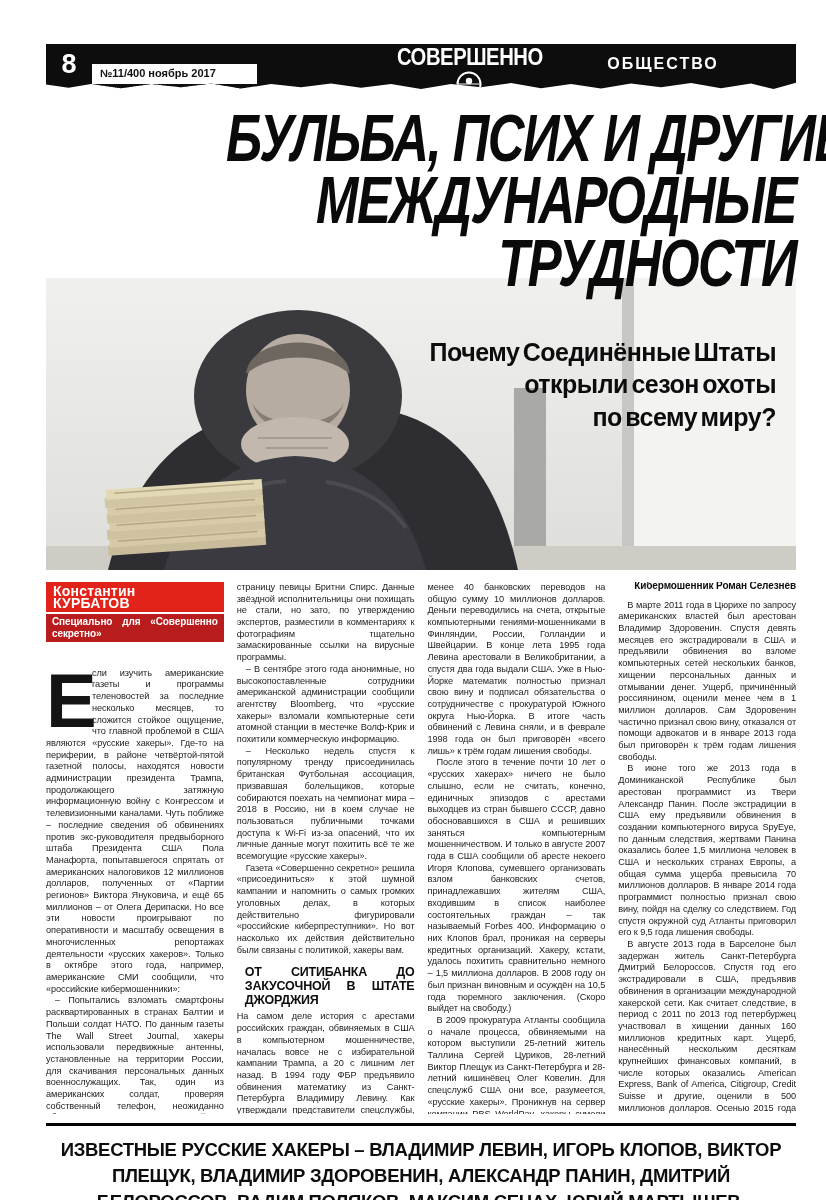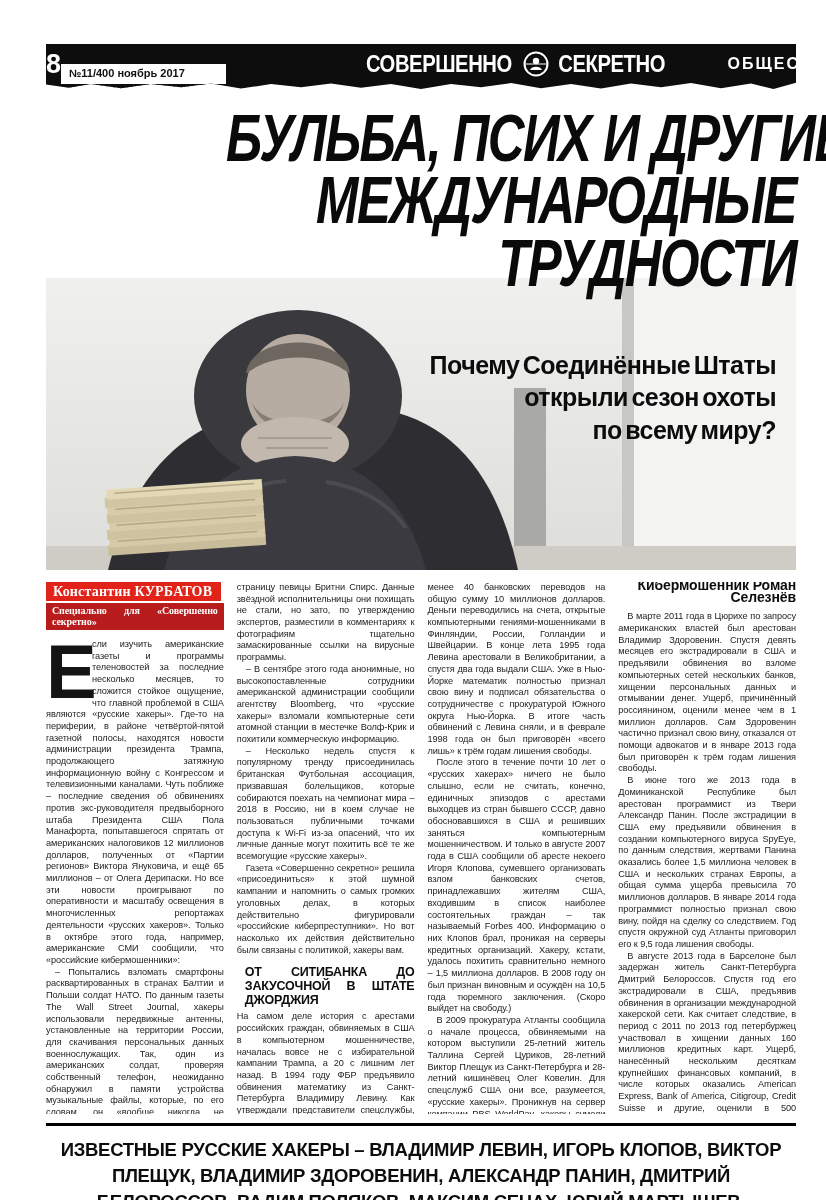--- a/index.html
+++ b/index.html
@@ -6,46 +6,46 @@
   body{width:826px;height:1200px;overflow:hidden;font-family:"Liberation Sans",sans-serif;color:#141414;}
   .page{padding:44px 30px 0 46px;}
 
   
   .header-bar{position:relative;height:46px;background:#0d0d0d;display:flex;align-items:stretch;
     clip-path:polygon(0 0,100% 0,100% 84%,97% 98%,94% 86%,90% 96%,86% 85%,82% 94%,78% 86%,74% 97%,70% 87%,66% 96%,62% 85%,58% 94%,54% 87%,50% 98%,46% 87%,42% 95%,38% 86%,34% 94%,30% 87%,26% 97%,22% 86%,18% 94%,14% 87%,10% 96%,6% 87%,3% 95%,0 88%);}
   .pageno{width:46px;display:flex;align-items:center;justify-content:center;color:#fff;font-size:27px;font-weight:700;padding-bottom:6px;}
   .issuebox{background:#fff;margin:20px 0 8px 0;padding:3px 10px 17px 8px;line-height:1.25;}
   .issuebox .l1{font-size:11px;font-weight:700;color:#111;}
   .issuebox .l2{font-size:11.5px;font-weight:700;color:#111;letter-spacing:.2px;font-style:italic;}
-  .masthead{display:flex;align-items:center;color:#fff;margin-left:130px;padding-bottom:6px;}
+  .masthead{display:flex;align-items:center;color:#fff;margin-left:130px;padding-bottom:6px;flex-direction:column;}
   .masthead .word{font-size:23px;font-weight:800;letter-spacing:-.5px;transform:scaleX(.88);}
   .globe{width:26px;height:26px;margin:0 2px;flex:0 0 auto;}
   .section-label{color:#fff;font-size:16px;font-weight:700;letter-spacing:2px;margin-left:55px;display:flex;align-items:center;padding-bottom:6px;}
 
   
   .headline{margin-top:17px;text-align:right;position:relative;z-index:3;font-style:italic;}
   .headline .hl{font-size:67px;line-height:.93;font-weight:800;letter-spacing:-2px;color:#0a0a0a;transform:scaleX(.76);transform-origin:100% 50%;white-space:nowrap;}
 
   
   .photo{position:relative;height:292px;margin-top:-16px;z-index:1;overflow:hidden;background:#e9e9e7;}
   .photo svg{display:block;width:100%;height:100%;}
-  .standfirst{position:absolute;top:71px;right:20px;text-align:right;font-weight:800;color:#0c0c0c;}
+  .standfirst{position:absolute;top:58px;right:20px;text-align:right;font-weight:800;color:#0c0c0c;}
   .standfirst .sf{font-size:25px;line-height:1.3;word-spacing:-3px;letter-spacing:-.5px;}
 
   
   .cols{display:flex;gap:13px;margin-top:12px;height:532px;overflow:hidden;}
   .col{flex:1 1 0;font-size:9.2px;line-height:11.7px;text-align:justify;letter-spacing:-.1px;color:#1c1c1c;}
   .col p{margin:0;text-indent:9px;}
   .col p.noindent{text-indent:0;}
   .byline-red{display:inline-block;background:#e2231a;color:#fff;font-size:14px;font-weight:700;padding:4px 9px 3px 7px;letter-spacing:.2px;}
   .byline-black{display:inline-block;background:#b91c1c;color:#fff;font-size:10px;font-weight:700;padding:2px 6px;margin-top:2px;word-spacing:-2px;}
-  .byline-wrap{margin-bottom:9px;font-family:Liberation Serif, serif;}
+  .byline-wrap{margin-bottom:26px;}
   .dropcap{float:left;font-size:76px;line-height:60px;height:66px;width:42px;font-weight:700;color:#141414;margin:3px 4px 0 0;}
   .subhead{font-weight:800;font-size:12.5px;line-height:1.12;margin:9px 0 4px 8px;text-indent:0;letter-spacing:-.2px;word-spacing:-1px;color:#0d0d0d;}
-  .caption{font-weight:700;font-size:14px;text-align:right;text-indent:0;margin:-2px 0 8px 0;color:#0d0d0d;}
+  .caption{font-weight:700;font-size:10px;text-align:right;text-indent:0;margin:-2px 0 8px 0;color:#0d0d0d;}
 
   
   .footer-banner{margin-top:9px;border-top:3px solid #000;border-bottom:5px double #000;padding:11px 12px 10px 12px;text-align:center;font-size:18.5px;font-weight:700;line-height:1.42;letter-spacing:-.3px;color:#0d0d0d;}
 </style>
 </head>
 <body>
 
 <div class="page">
 
   <div class="header-bar">

